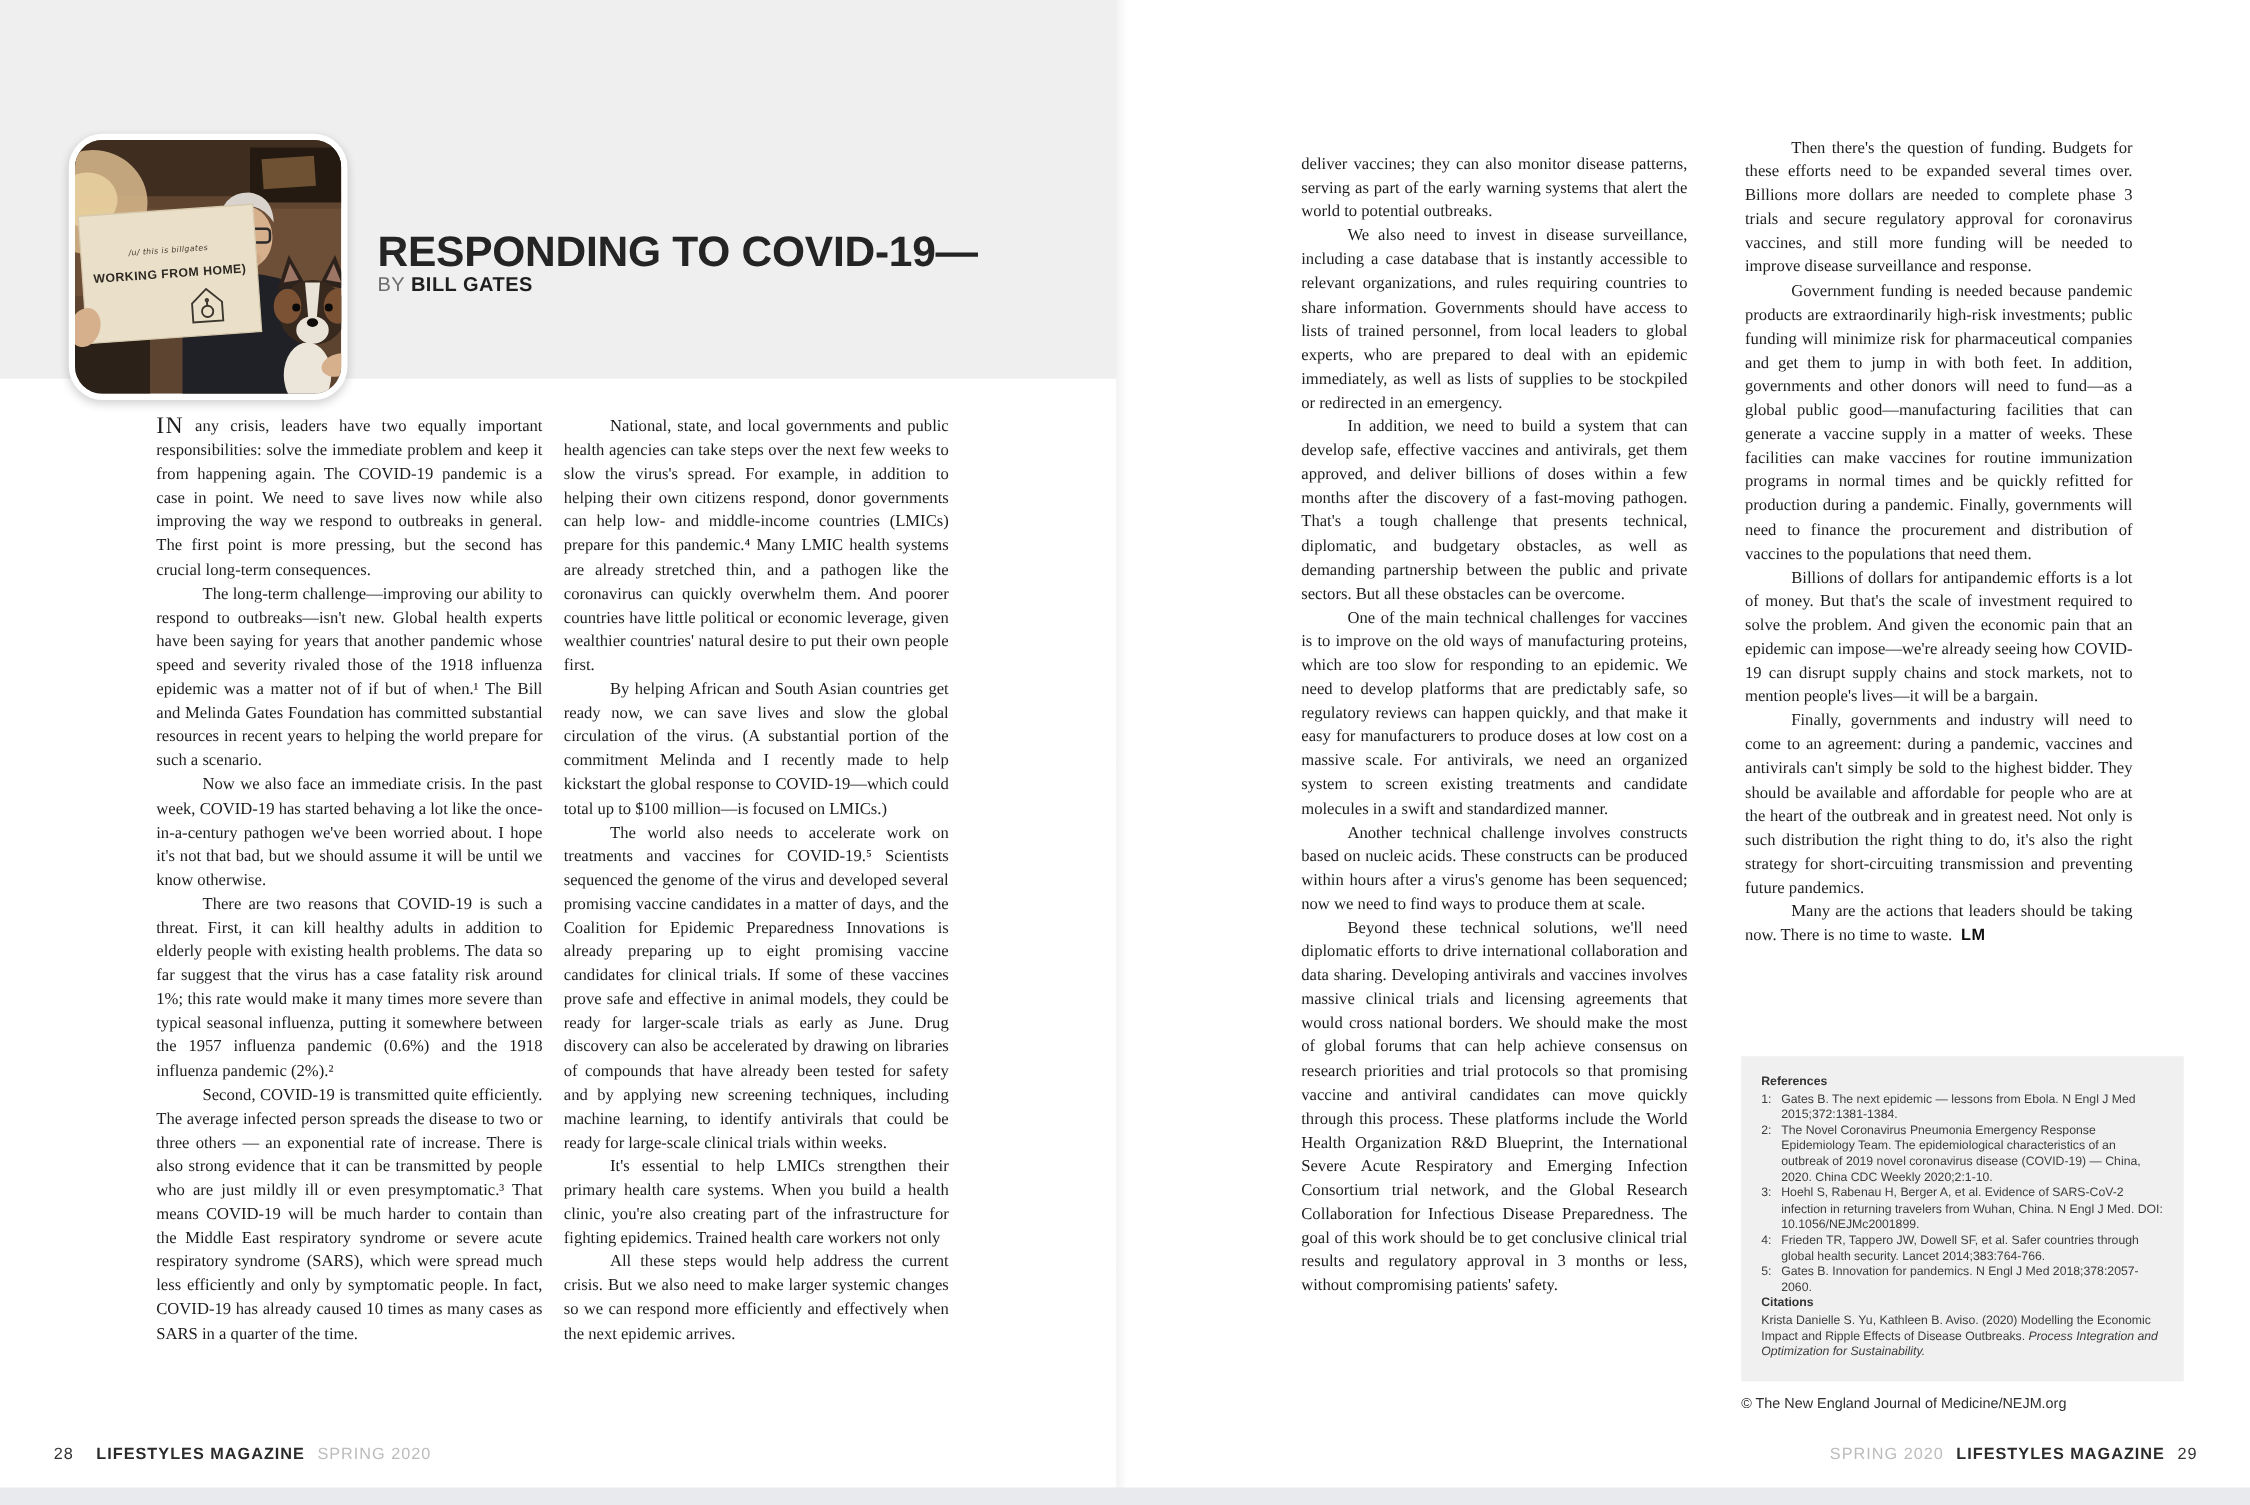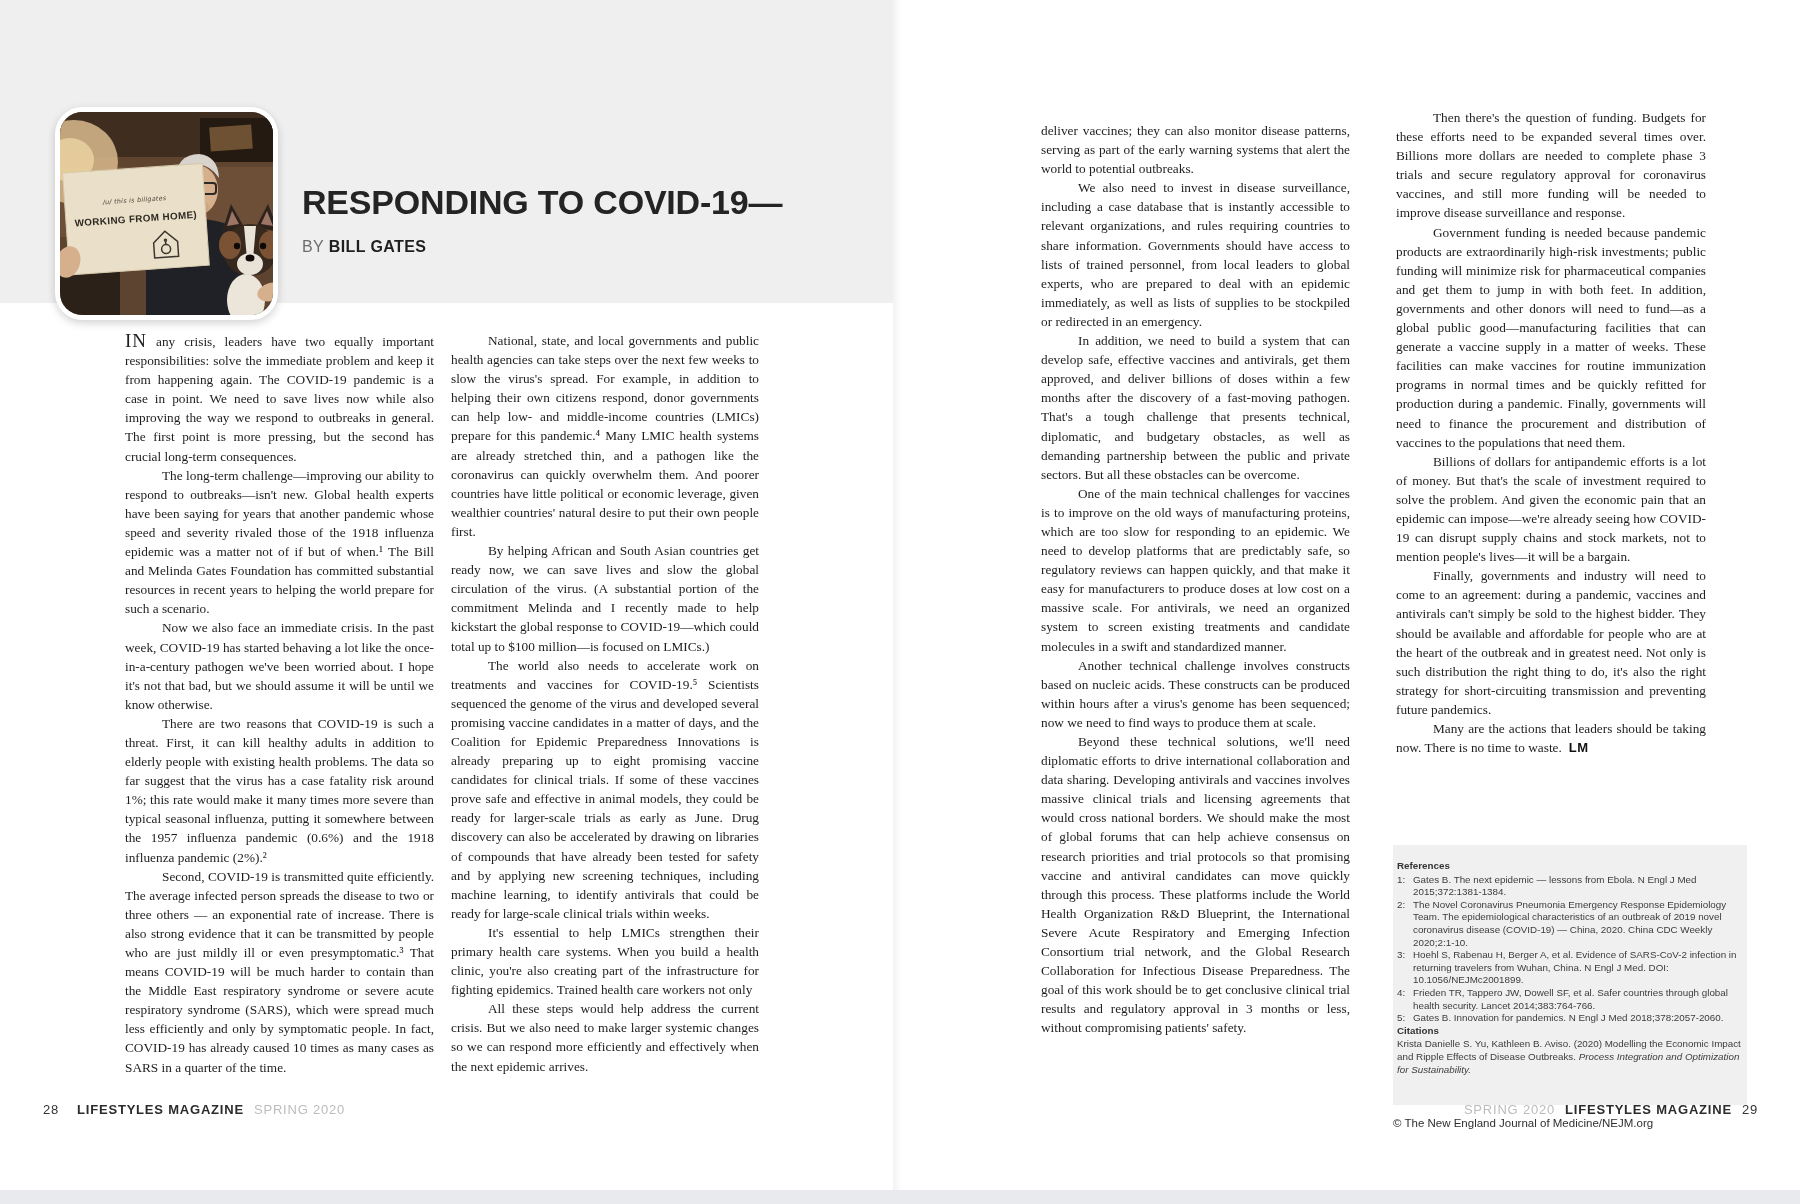--- a/index.html
+++ b/index.html
@@ -11,46 +11,46 @@
         background:linear-gradient(to right,rgba(0,0,0,0.05),rgba(0,0,0,0));}
   .bottom-strip{position:absolute;left:0;top:1190px;width:1800px;height:14px;background:#e8eaed;}
   
   .photo{position:absolute;left:55px;top:107px;width:223px;height:213px;background:#fff;
          border-radius:27px;padding:5px;box-sizing:border-box;box-shadow:0 3px 8px rgba(0,0,0,0.18);}
   .photo svg{display:block;width:213px;height:203px;border-radius:22px;}
   
   .title-block{position:absolute;left:302px;top:184px;width:560px;}
   .title-block h1{margin:0;font-size:34px;line-height:36px;font-weight:700;color:#242424;letter-spacing:-0.2px;}
   .title-block h2{margin:2px 0 0 0;font-size:27px;line-height:30px;font-weight:400;color:#3f3f3f;}
-  .byline{margin-top:18px;font-size:16px;letter-spacing:0.4px;}
+  .byline{font-size:16px;letter-spacing:0.4px;}
   .byline .by{color:#6d6d6d;font-weight:400;}
   .byline .name{color:#1f1f1f;font-weight:700;}
   
   .bodycol{position:absolute;text-align:justify;font-family:"Liberation Serif",serif;
            font-size:13.3px;line-height:19.1px;color:#1d1d1d;hyphens:auto;-webkit-hyphens:auto;}
   #col-l1{left:125px;top:331px;width:309px;}
   #col-l2{left:451px;top:331px;width:308px;}
   #col-r1{left:1041px;top:121px;width:309px;}
   #col-r2{left:1396px;top:108px;width:310px;}
   .para{margin:0;text-indent:37px;}
   .para.noindent{text-indent:0;}
   .lead-in{font-size:19px;letter-spacing:1px;vertical-align:-1px;}
   .end-mark{font-family:"Liberation Sans",sans-serif;font-weight:700;font-size:13px;
             letter-spacing:0.5px;margin-left:7px;color:#111;}
   
   .ref-panel{position:absolute;left:1393px;top:845px;width:354px;height:260px;background:#f0f0f0;
-             box-sizing:border-box;padding:15px 4px;color:#3c3c3c;font-size:9.8px;line-height:12.6px;}
+             box-sizing:border-box;padding:15px 16px;color:#3c3c3c;font-size:9.8px;line-height:12.6px;}
   .ref-heading{font-weight:700;color:#333;margin:0 0 1px 0;}
   .ref-row{display:flex;}
   .ref-num{flex:none;width:16px;}
   .ref-text{flex:1;}
   .cit-italic{font-style:italic;}
   .copyright{position:absolute;left:1393px;top:1117px;font-size:11.5px;color:#2f2f2f;}
   
-  .footer{position:absolute;top:1102px;font-size:13px;letter-spacing:0.8px;color:#2e2e2e;white-space:nowrap;}
+  .footer{position:absolute;top:1155px;font-size:13px;letter-spacing:0.8px;color:#2e2e2e;white-space:nowrap;}
   .footer-left{left:43px;}
   .footer-right{right:42px;text-align:right;}
   .footer .pagenum{font-weight:400;color:#333;}
   .footer .mag{font-weight:700;color:#2b2b2b;margin:0 10px;}
   .footer-left .mag{margin:0 10px 0 18px;}
   .footer .season{color:#bcbcbc;font-weight:400;}
 </style>
 </head>
 <body>
 

